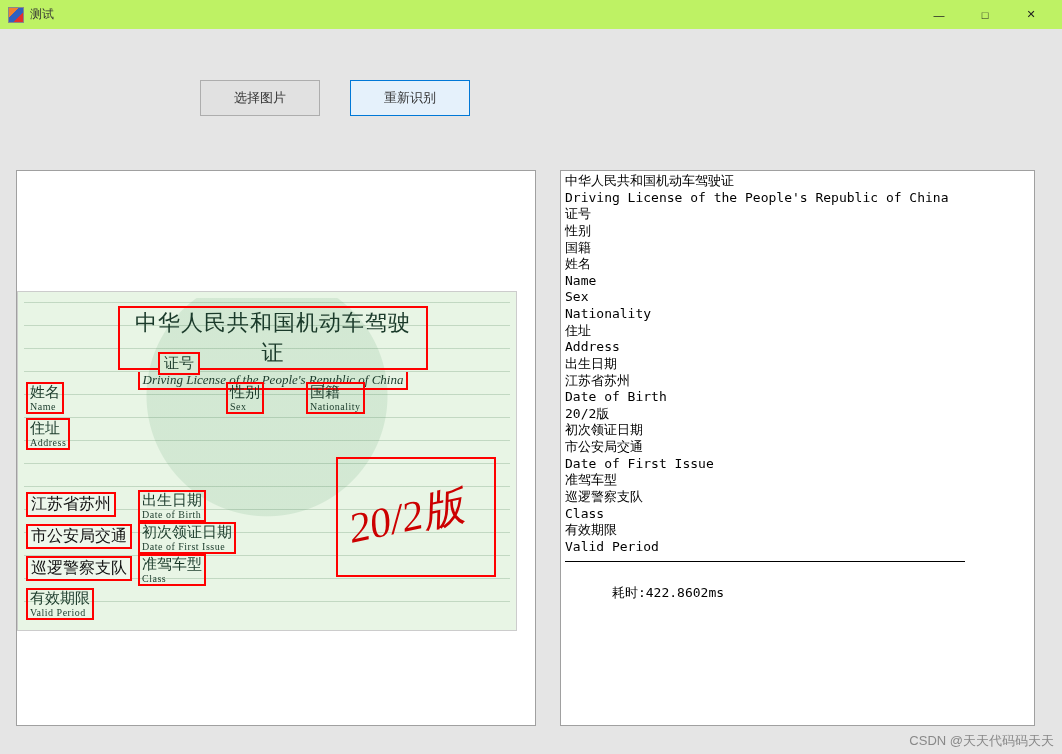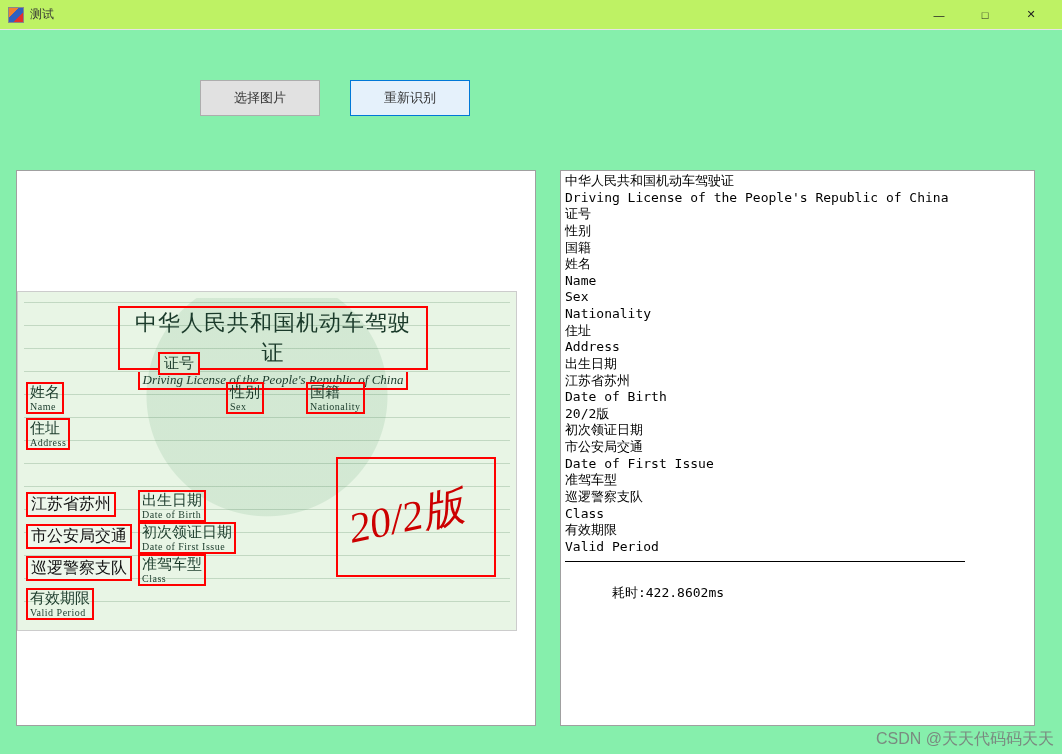--- a/index.html
+++ b/index.html
@@ -30,21 +30,21 @@
   }
   .titlebar .spacer { flex: 1; }
   .winbtn {
     width: 46px; height: 30px; display:flex; align-items:center; justify-content:center;
     font-family: "Segoe UI Symbol", sans-serif; font-size: 11px; color:#222;
   }
   .client {
     position: relative;
     width: 100%;
     height: calc(100% - 30px);
-    background: #86efac;
+    background: #e5e5e5;
   }
   .toolbar {
     position:absolute; top:50px; left:200px;
     display:flex; gap:30px;
   }
   .btn {
     width:120px; height:36px;
     background:#e1e1e1; border:1px solid #adadad;
     font-size:13px; color:#333;
     display:flex; align-items:center; justify-content:center;
@@ -108,21 +108,21 @@
     position:absolute; left:560px; top:140px; width:475px; height:556px;
     border:1px solid #a0a0a0; background:#fff; padding:2px 4px;
   }
   .output-text {
     font-family:"SimSun","MS Song",monospace; font-size:13px; color:#000;
     white-space:pre; line-height:1.28;
   }
   .divider { border-top:1px solid #000; width:400px; margin:6px 0;}
   .footer-mark {
     position:absolute; right:8px; bottom:4px;
-    font-size:16px; color:rgba(120,120,120,.85);
+    font-size:13px; color:rgba(120,120,120,.85);
     font-family:"Microsoft YaHei",sans-serif;
   }
 </style>
 </head>
 <body>
 
 <div class="titlebar">
   <div class="app-icon"></div>
   <span>测试</span>
   <div class="spacer"></div>

